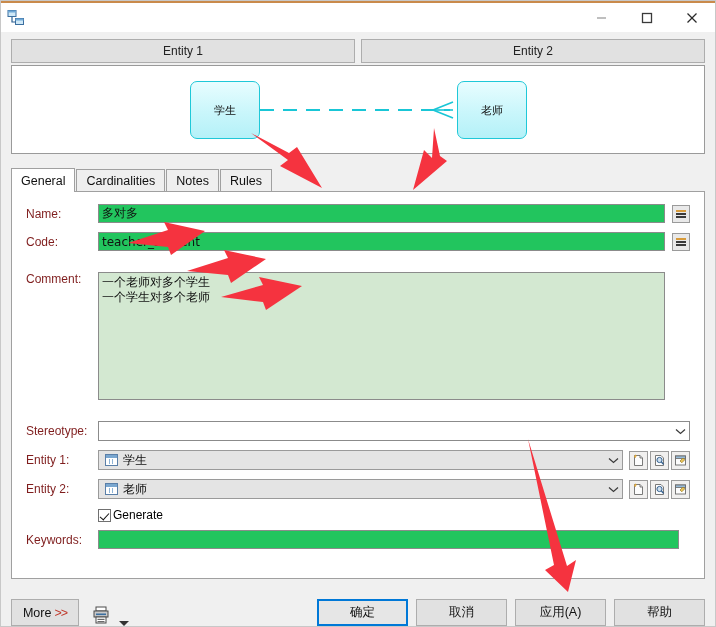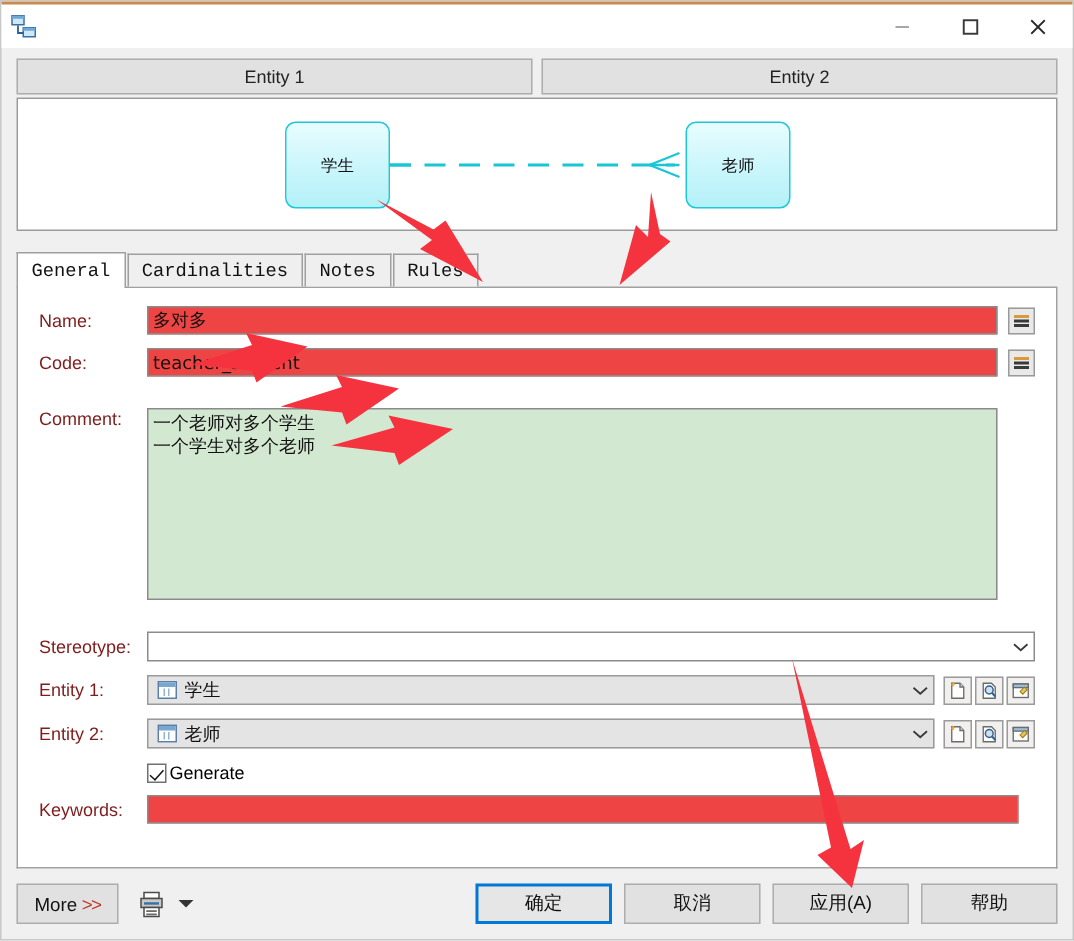--- a/index.html
+++ b/index.html
@@ -89,21 +89,20 @@
   .tab{
     height:22px;padding:0 9px;
     display:flex;align-items:center;
     font-size:12.5px;color:#111;
     background:#efefef;
     border:1px solid #a0a0a0;
     border-bottom:none;
     box-sizing:border-box;
     margin-right:1px;
     position:relative;
-    font-family:Liberation Mono, monospace;
   }
   .tab.active{
     background:#ffffff;
     height:24px;
     z-index:3;
     margin-bottom:-1px;
   }
   
   .panel{
     margin:0 10px;
@@ -116,21 +115,21 @@
     padding:12px 0 0 0;
   }
   .row{display:flex;align-items:center;padding:0 14px;margin-bottom:9px;}
   .lbl{
     width:72px;flex:0 0 72px;
     font-size:12px;color:#7f1d1d;
   }
   .txt{
     flex:1;height:19px;
     border:1px solid #8b8b8b;
-    background:#ef4444;
+    background:#22c55e;
     box-sizing:border-box;
     font-size:12px;color:#111;
     padding:1px 3px;
     font-family:"DejaVu Sans","Liberation Sans",sans-serif;
     display:flex;align-items:center;
     outline:none;
   }
   .eqbtn{
     width:18px;height:18px;flex:0 0 18px;margin-left:7px;
     background:#e9e9e9;border:1px solid #9a9a9a;
@@ -208,21 +207,21 @@
     box-sizing:border-box;position:relative;flex:0 0 13px;
   }
   .chk::after{
     content:"";position:absolute;left:3px;top:1px;width:4px;height:8px;
     border:solid #111;border-width:0 1.6px 1.6px 0;transform:rotate(42deg);
   }
   .chk-lbl{margin-left:2px;font-size:12px;}
   
   .bottom{
     flex:0 0 47px;height:47px;
-    display:flex;align-items:center;
+    display:flex;align-items:flex-end;
     padding:0 10px;
     box-sizing:border-box;
   }
   .btn{
     height:27px;
     background:#e1e1e1;
     border:1px solid #adadad;
     box-sizing:border-box;
     display:flex;align-items:center;justify-content:center;
     font-size:12.5px;color:#111;

